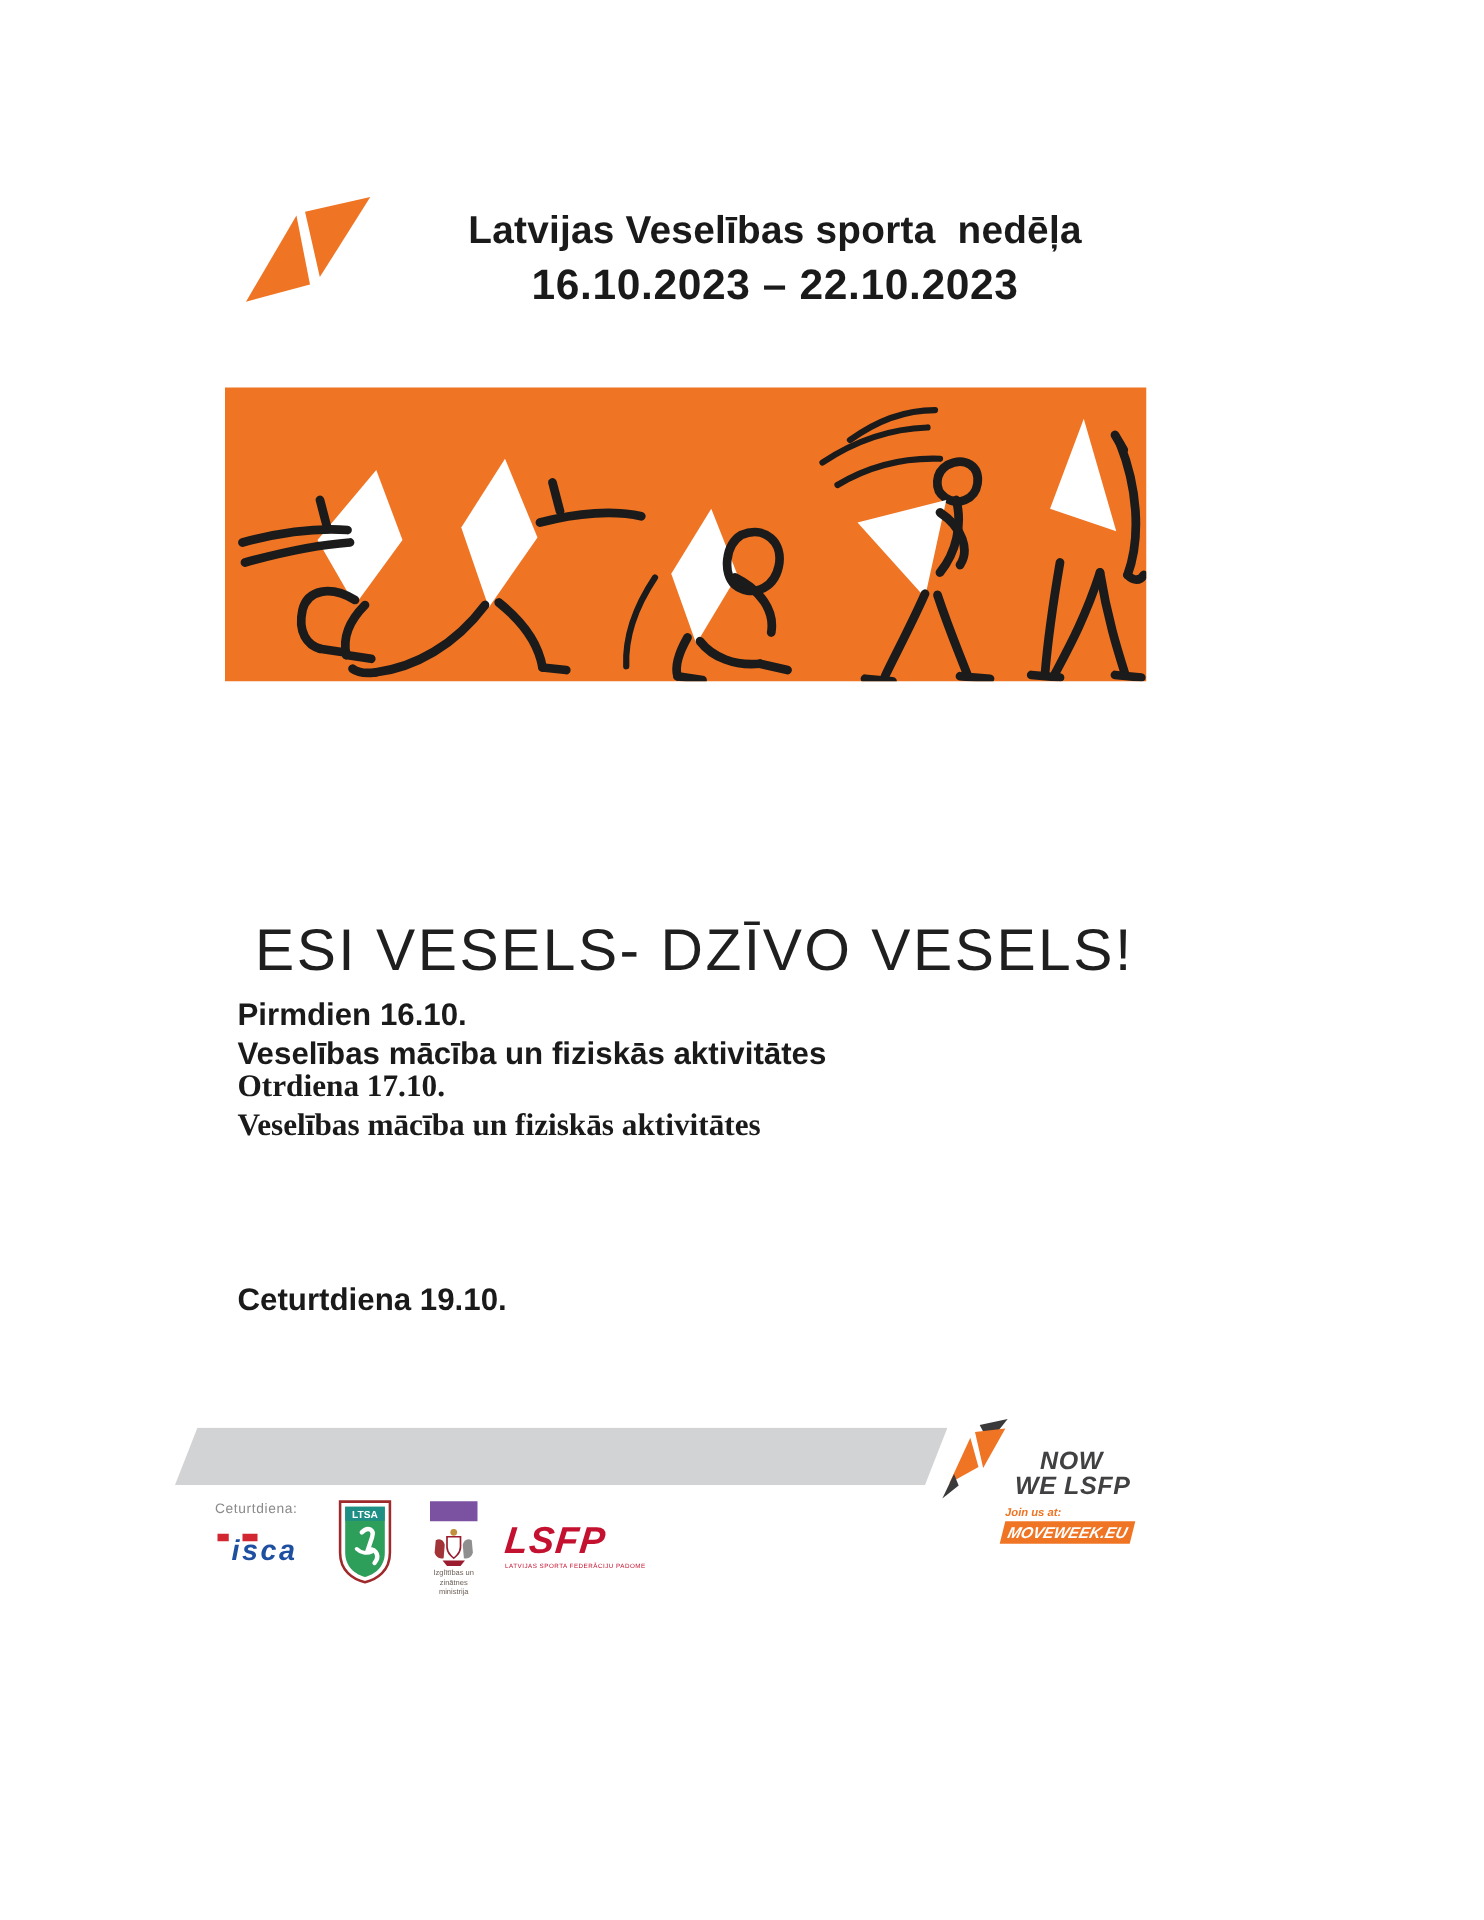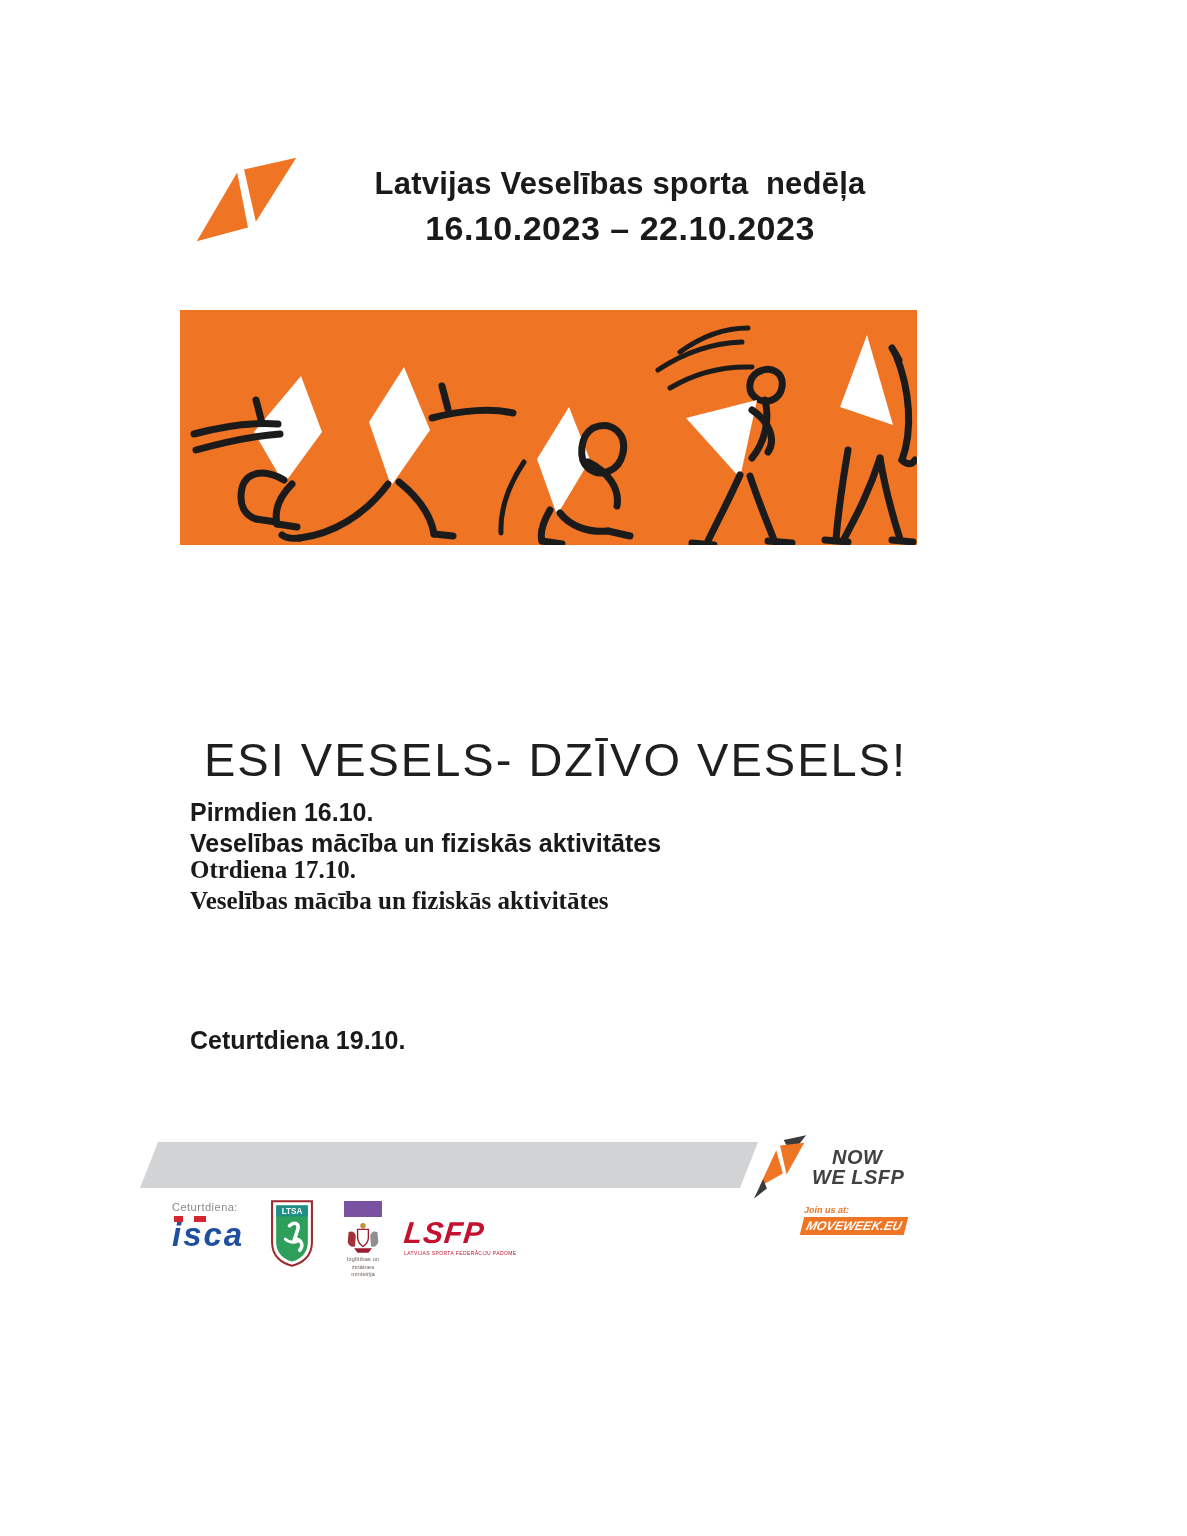--- a/index.html
+++ b/index.html
@@ -36,33 +36,33 @@
   
   .gray-bar{
     position:absolute; left:140px; top:1142px; width:618px; height:46px;
     background:#D2D3D4;
     clip-path:polygon(18px 0, 100% 0, calc(100% - 18px) 100%, 0 100%);
   }
 
   .nwm{position:absolute; left:752px; top:1133px; width:170px;}
   .nwm-top{display:flex; gap:4px;}
   .nwm-arrow{width:56px; height:68px; flex-shrink:0;}
-  .nwm-names{margin-top:14px; font-style:italic; font-weight:bold; color:#414042; line-height:1.0;}
+  .nwm-names{margin-top:26px; font-style:italic; font-weight:bold; color:#414042; line-height:1.0;}
   .nwm-now{font-size:20px; padding-left:20px; letter-spacing:0.5px;}
   .nwm-wemove{font-size:20px; letter-spacing:0.5px;}
   .nwm-join{margin:4px 0 0 52px; width:104px; text-align:left;
     color:#EF7423; font-size:9px; font-style:italic; font-weight:bold;}
   .nwm-banner{margin:2px 0 0 50px; width:104px; background:#EF7423; color:#fff;
     font-size:12.5px; font-style:italic; font-weight:bold; text-align:center;
     padding:2px 0; transform:skewX(-14deg);}
 
   .organisers{position:absolute; left:172px; top:1201px;}
   .organisers-label{font-size:11px; color:#8a8a8a; letter-spacing:0.5px;}
-  .isca-word{position:relative; margin-top:5px; font-size:33px; font-weight:bold;
-    color:#1F4FA0; letter-spacing:2px; line-height:1; font-style:italic;}
+  .isca-word{position:relative; margin-top:16px; font-size:23px; font-weight:bold;
+    color:#1F4FA0; letter-spacing:2px; line-height:1; font-style:italic;text-align:right;}
   .isca-red1{position:absolute; left:2px; top:-2px; width:9px; height:6px; background:#D22630;}
   .isca-red2{position:absolute; left:22px; top:-2px; width:12px; height:6px; background:#D22630;}
 
   .ltsa{position:absolute; left:269px; top:1198px;}
   .ministry{position:absolute; left:341px; top:1201px; width:44px; text-align:center;}
   .ministry-flag{width:38px; height:16px; background:#7B52A1; margin:0 auto;}
   .ministry-arms{margin:4px auto 0 auto; display:block;}
   .ministry-text{margin-top:2px; font-size:6px; color:#6b5f57; line-height:1.25;}
 
   .lsfp{position:absolute; left:404px; top:1218px;}

